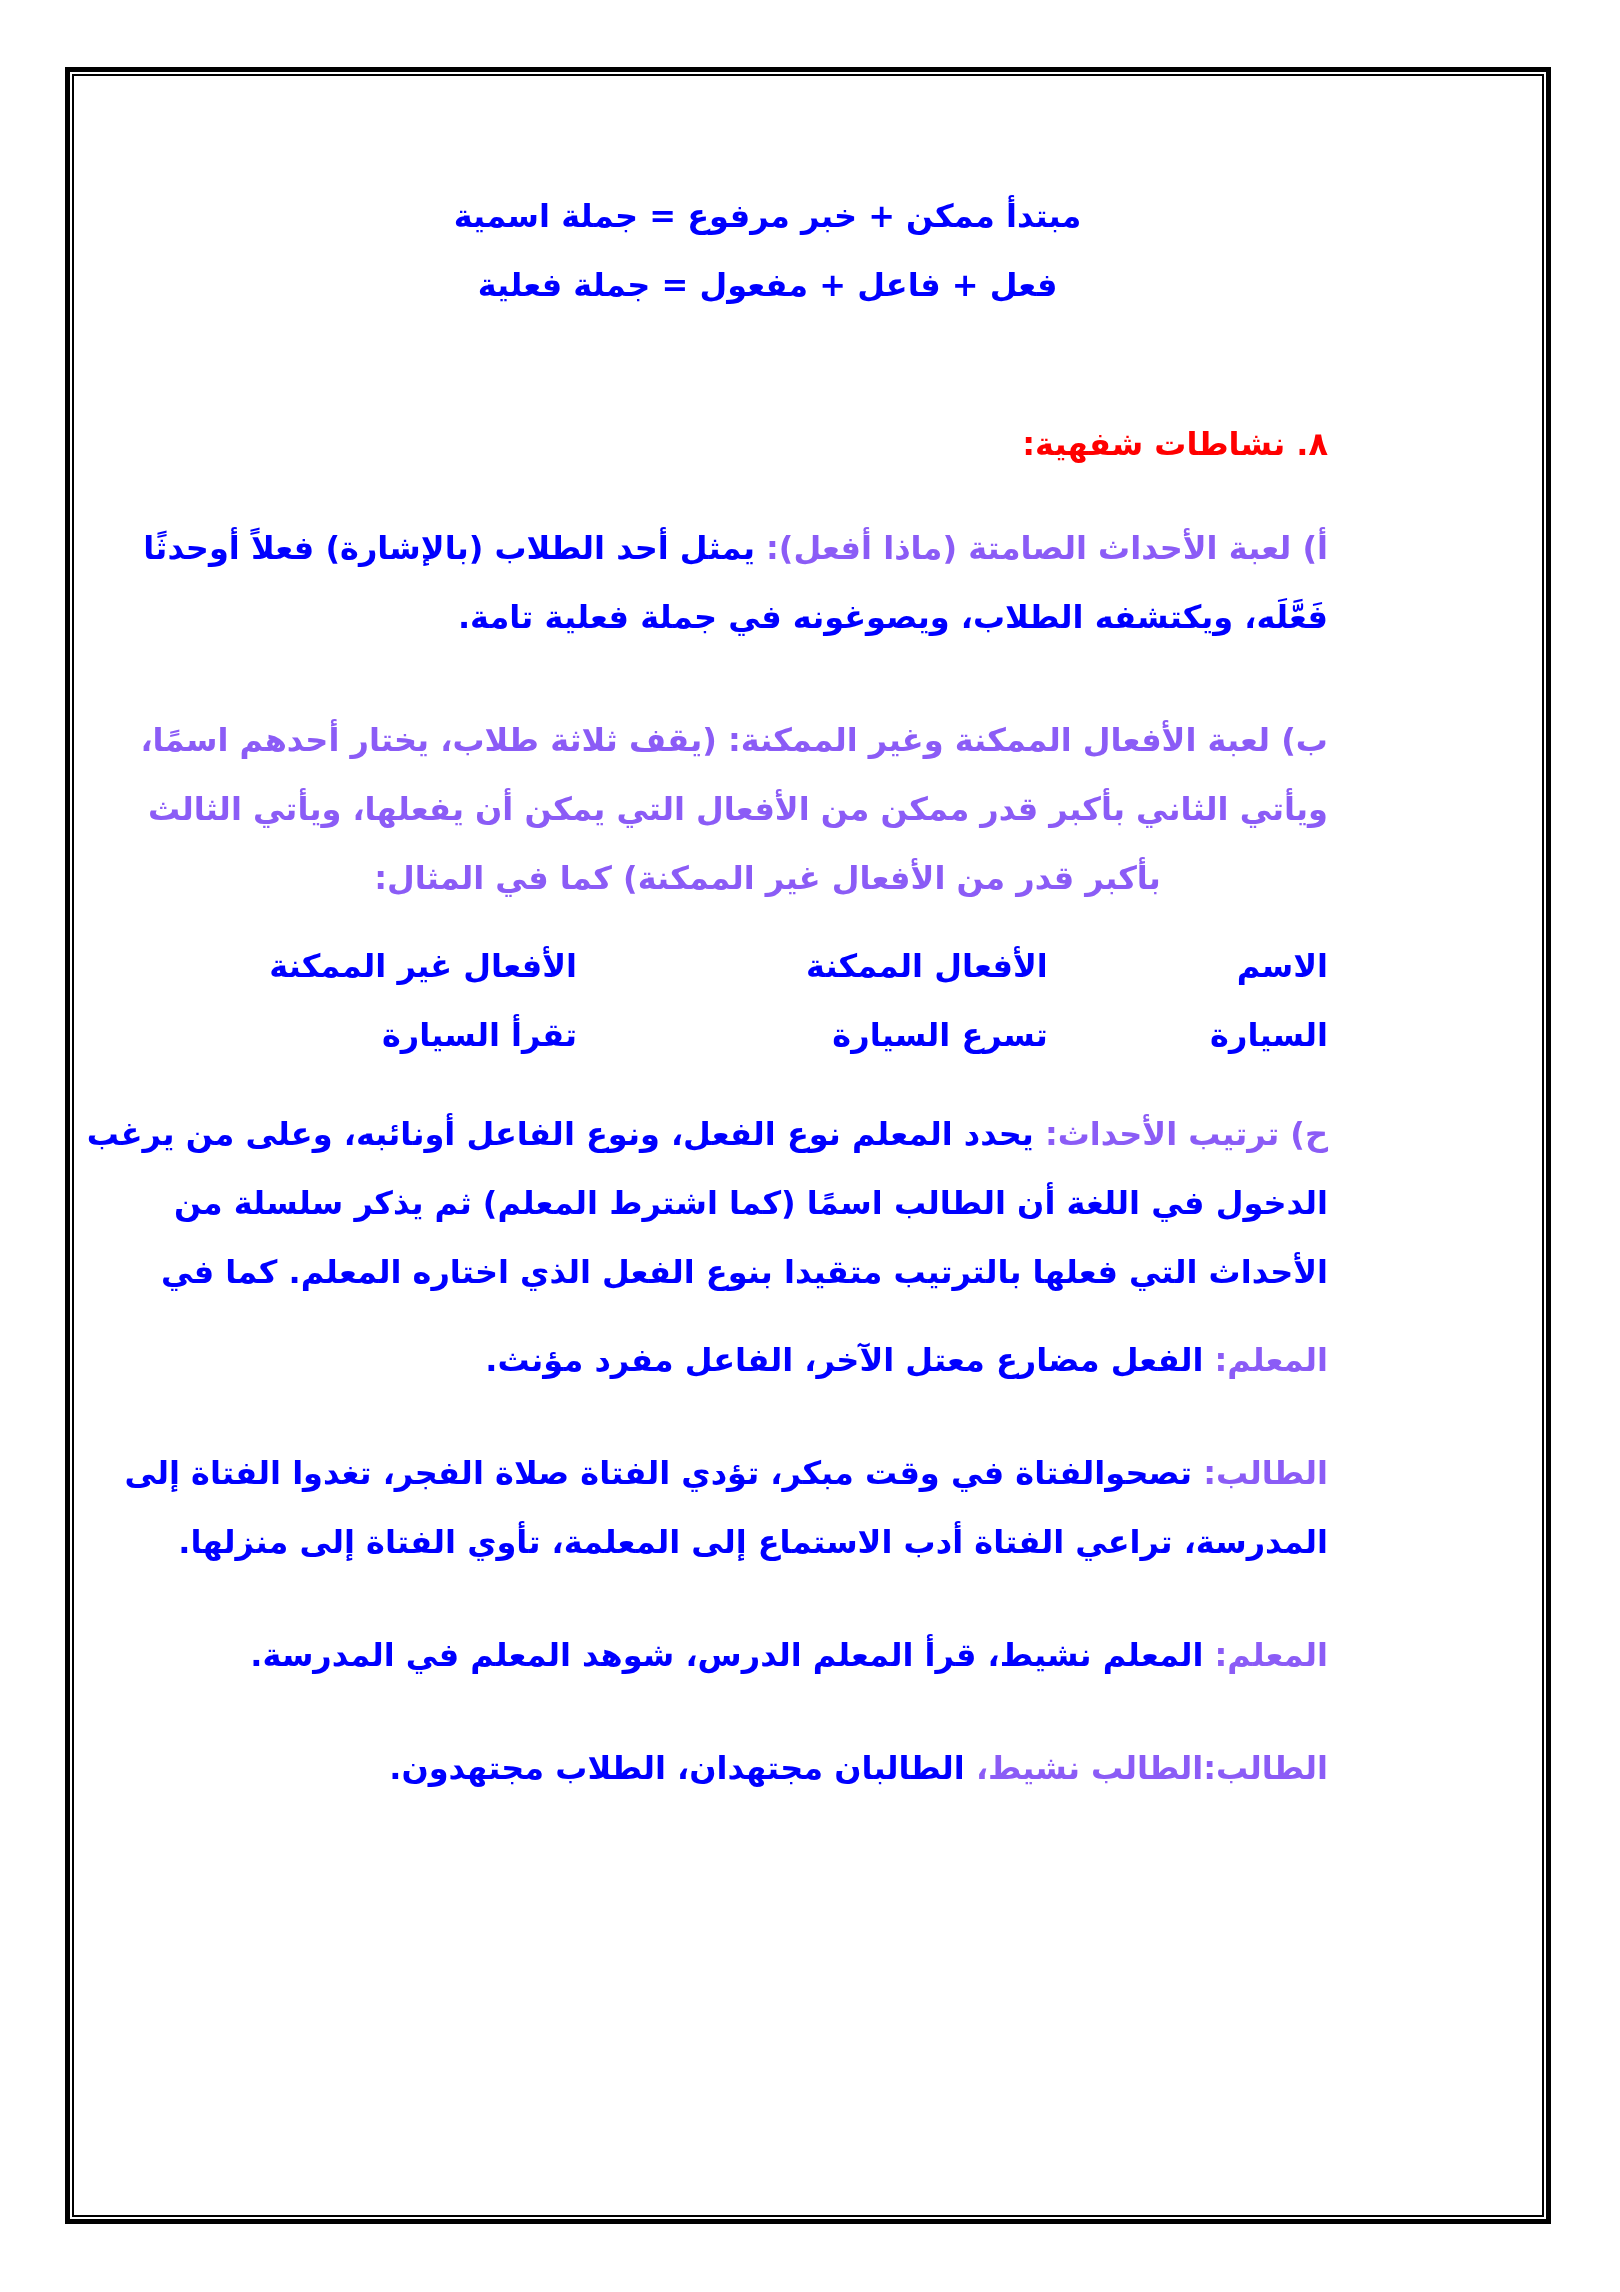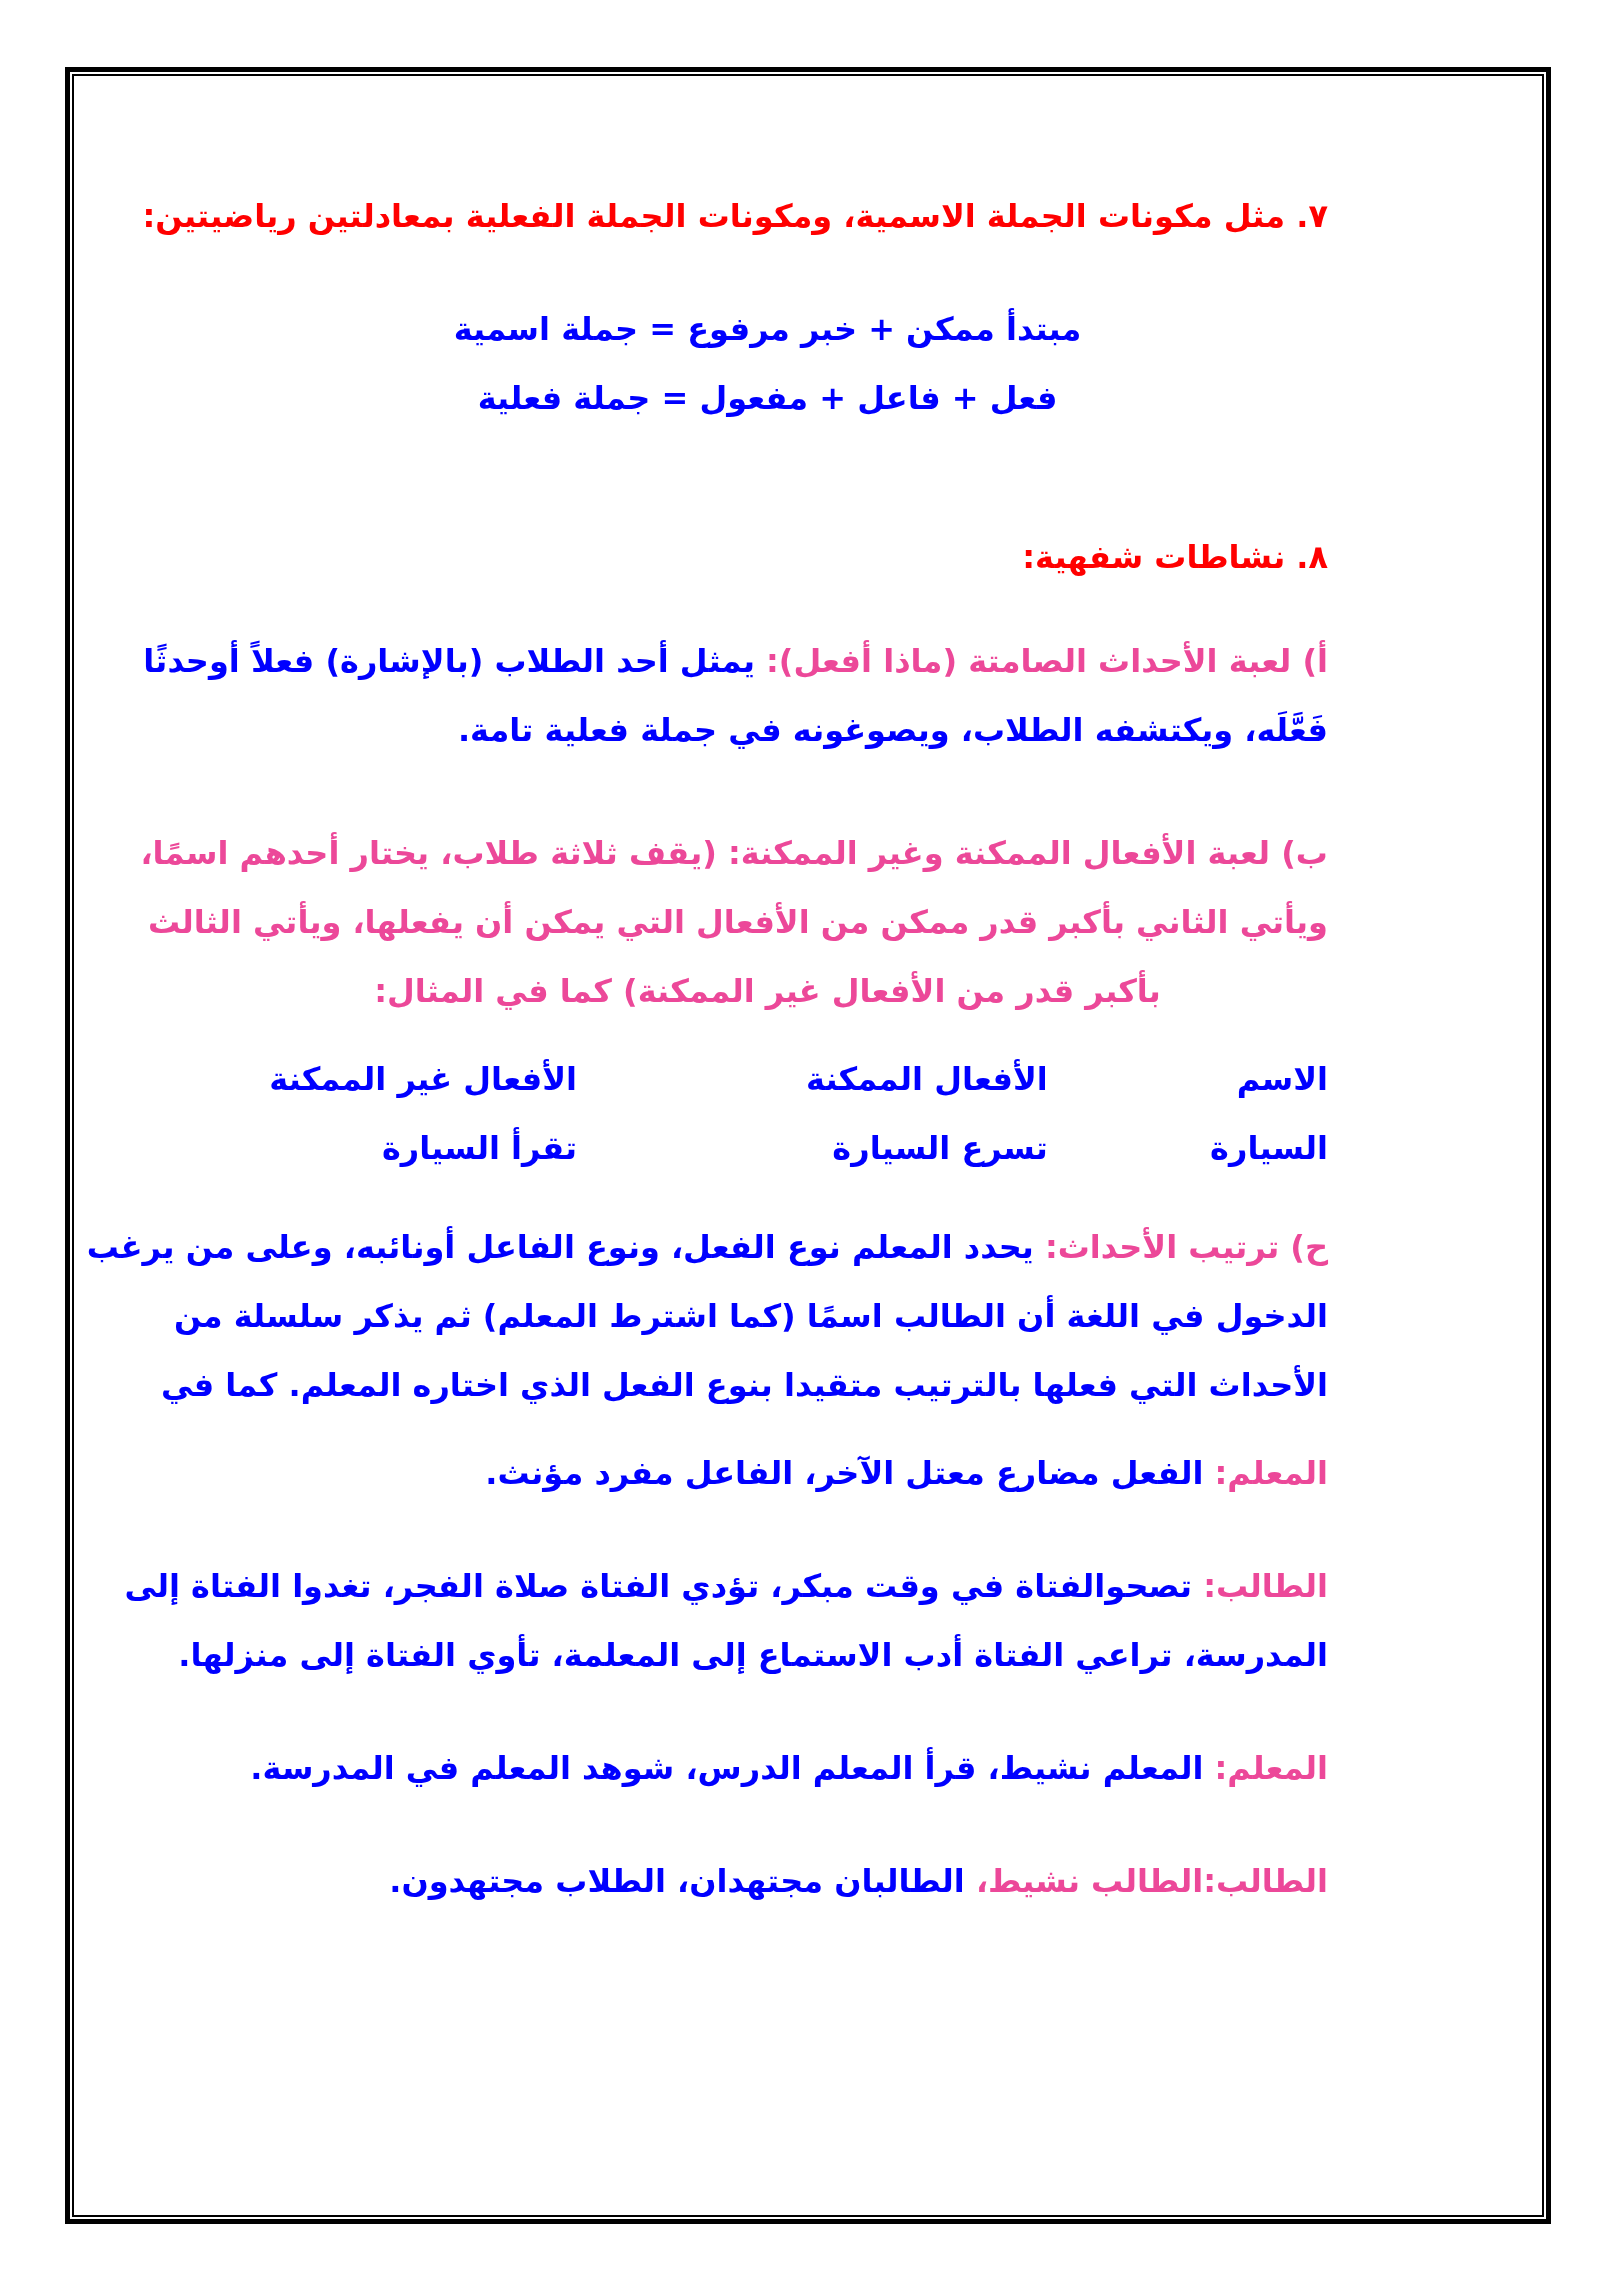--- a/index.html
+++ b/index.html
@@ -17,40 +17,39 @@
   .content{
     position:absolute;inset:0;direction:rtl;
     padding:110px 218px 0 137px;
     font-size:32px;line-height:69px;color:#000000;
   }
   .line{white-space:nowrap;}
   .right{text-align:right;}
   .center{text-align:center;}
   .red{color:#ff0000;}
   .blue{color:#0000ff;}
-  .black{color:#ec4899;}
+  .black{color:#8b5cf6;}
   .mb-h7{margin-bottom:44px;}
   .mb-eq{margin-bottom:90px;}
   .mb-h8{margin-bottom:35px;}
   .mb-ia{margin-bottom:54px;}
   .mb-ib{margin-bottom:18.6px;}
   .mb-tb{margin-bottom:30px;}
   .mb-ih{margin-bottom:19.6px;}
   .mb-dl{margin-bottom:44px;}
   .ex-table{direction:rtl;display:grid;grid-template-columns:25% 42% 33%;}
   .ex-table .cell{text-align:right;white-space:nowrap;}
 </style>
 </head>
 <body>
 
 <div class="page-frame">
   <div class="page-frame-inner"></div>
   <div class="content">
 
-    <div class="line right red mb-h7">٧. مثل مكونات الجملة الاسمية، ومكونات الجملة الفعلية بمعادلتين رياضيتين:</div>
 
     <div class="mb-eq">
       <div class="line center blue">مبتدأ ممكن + خبر مرفوع = جملة اسمية</div>
       <div class="line center blue">فعل + فاعل + مفعول = جملة فعلية</div>
     </div>
 
     <div class="line right red mb-h8">٨. نشاطات شفهية:</div>
 
     <div class="mb-ia">
       <div class="line right">

